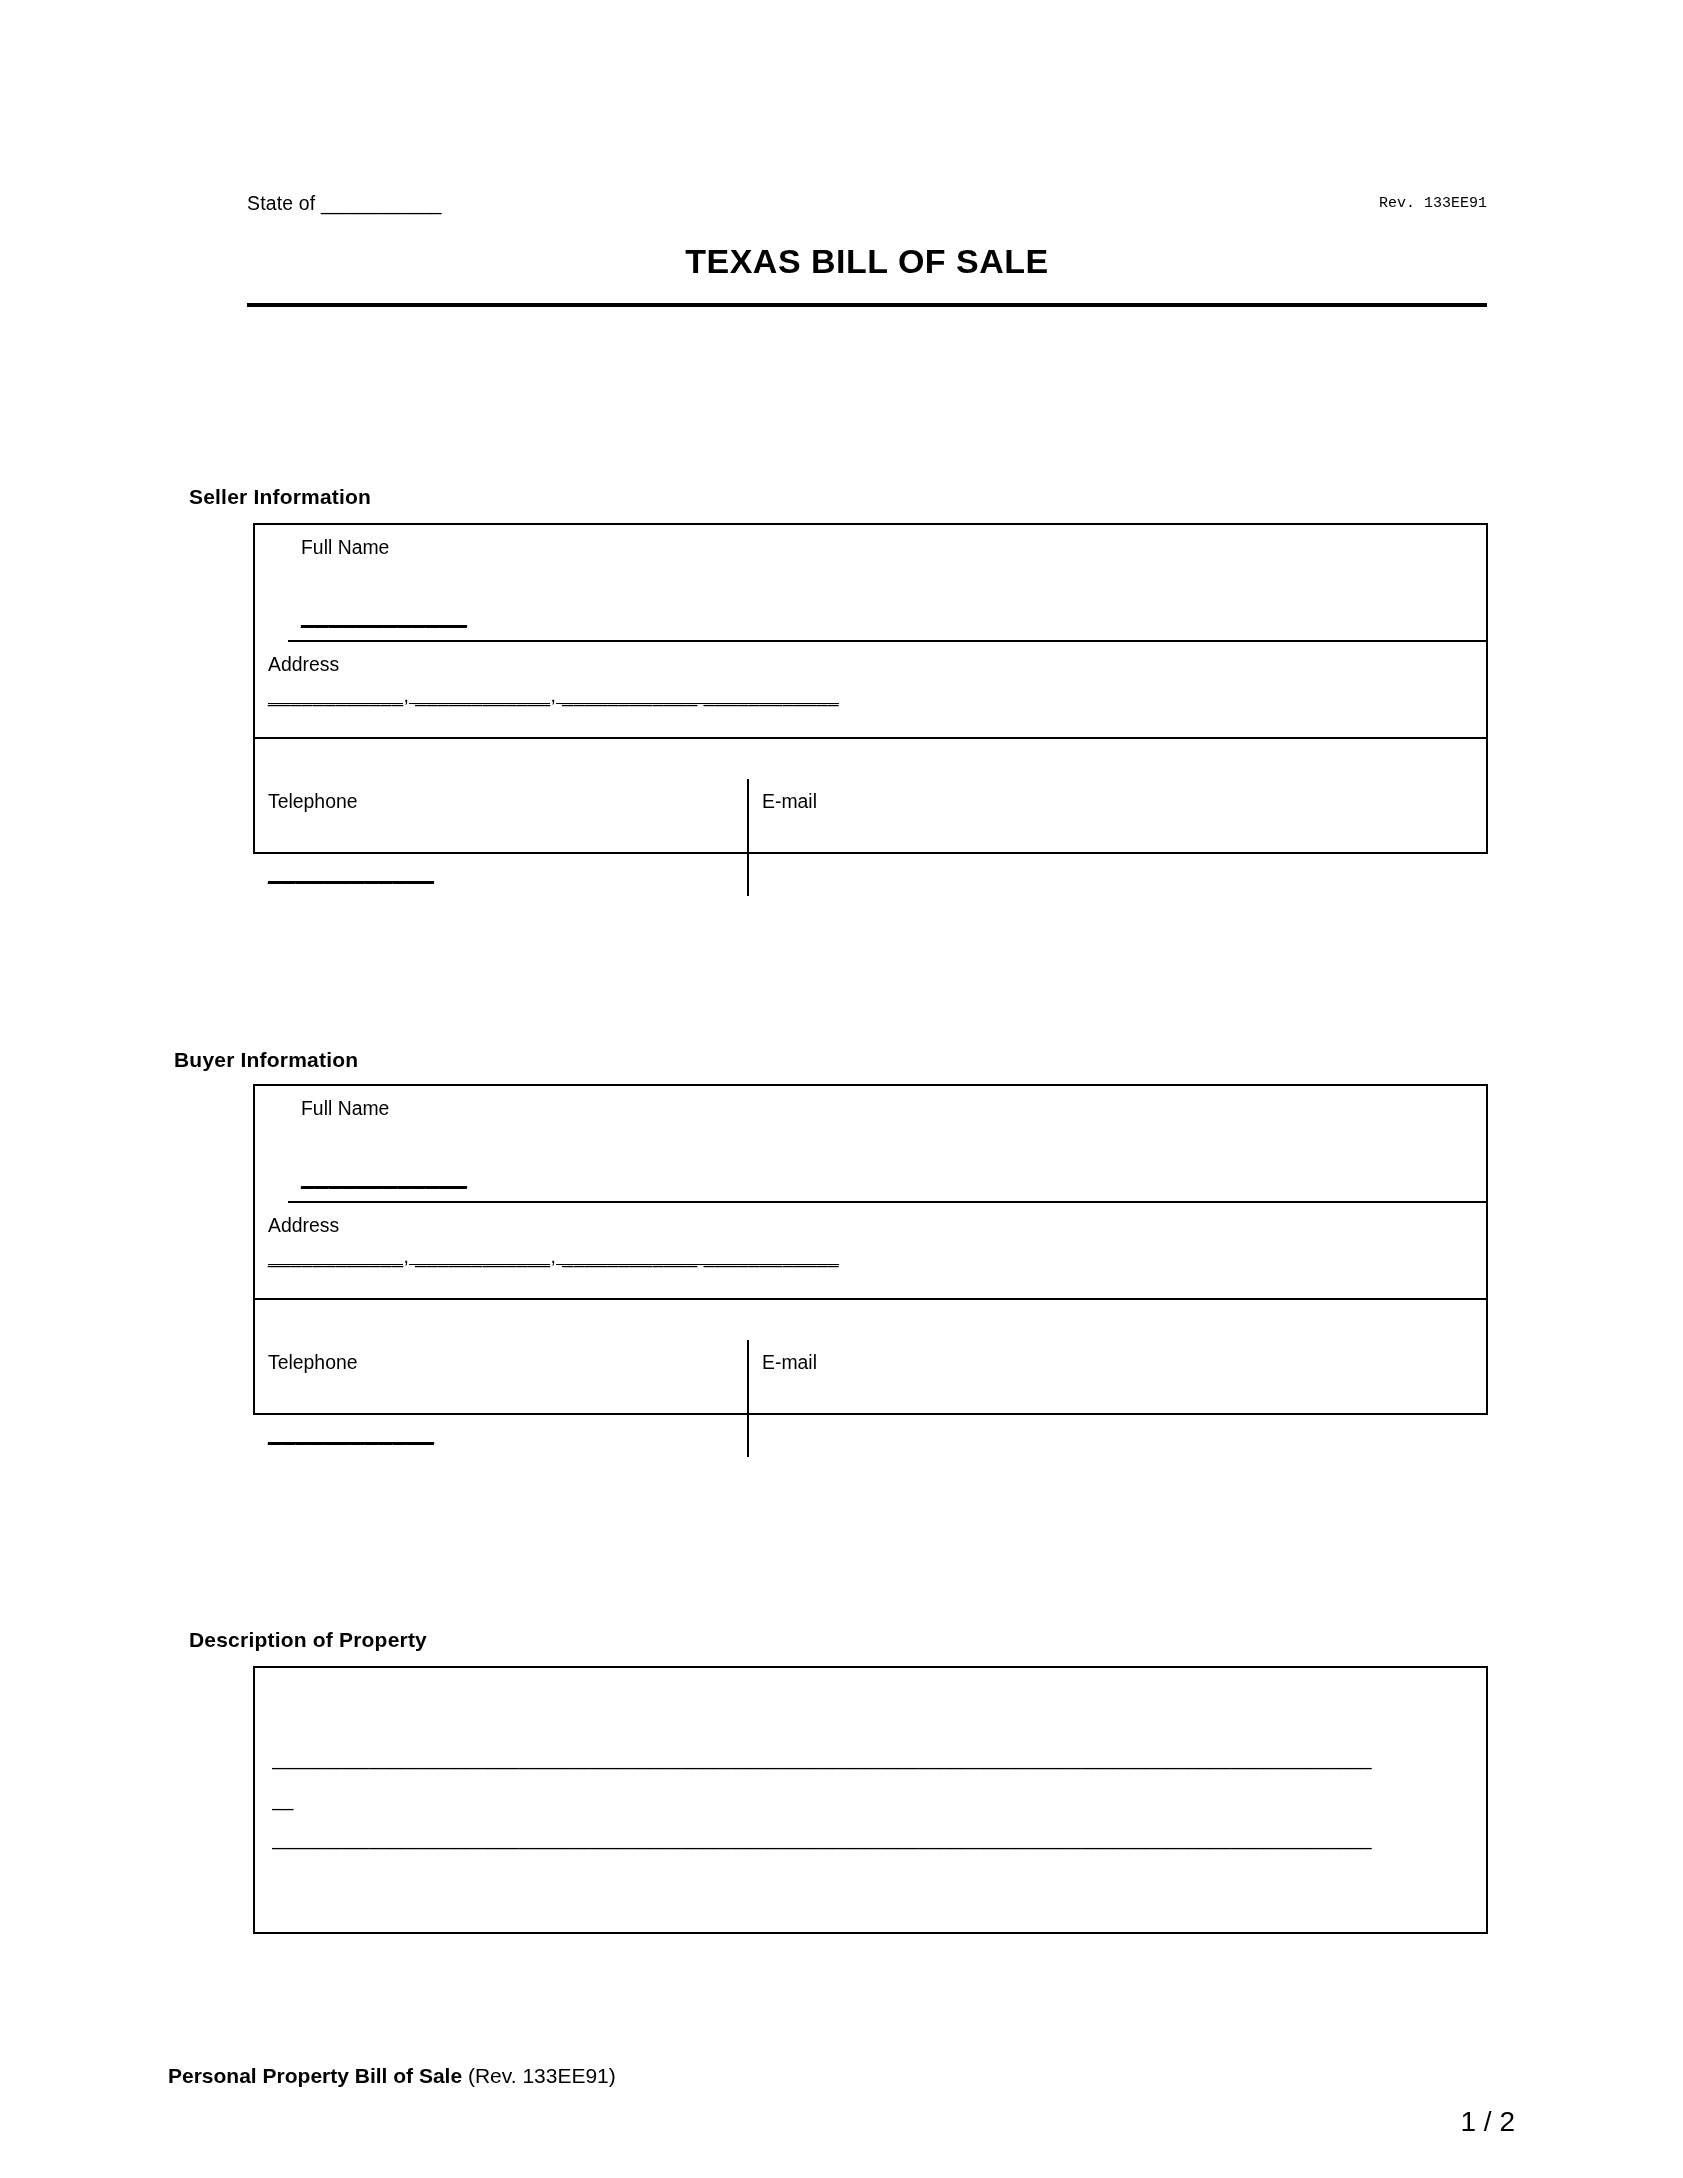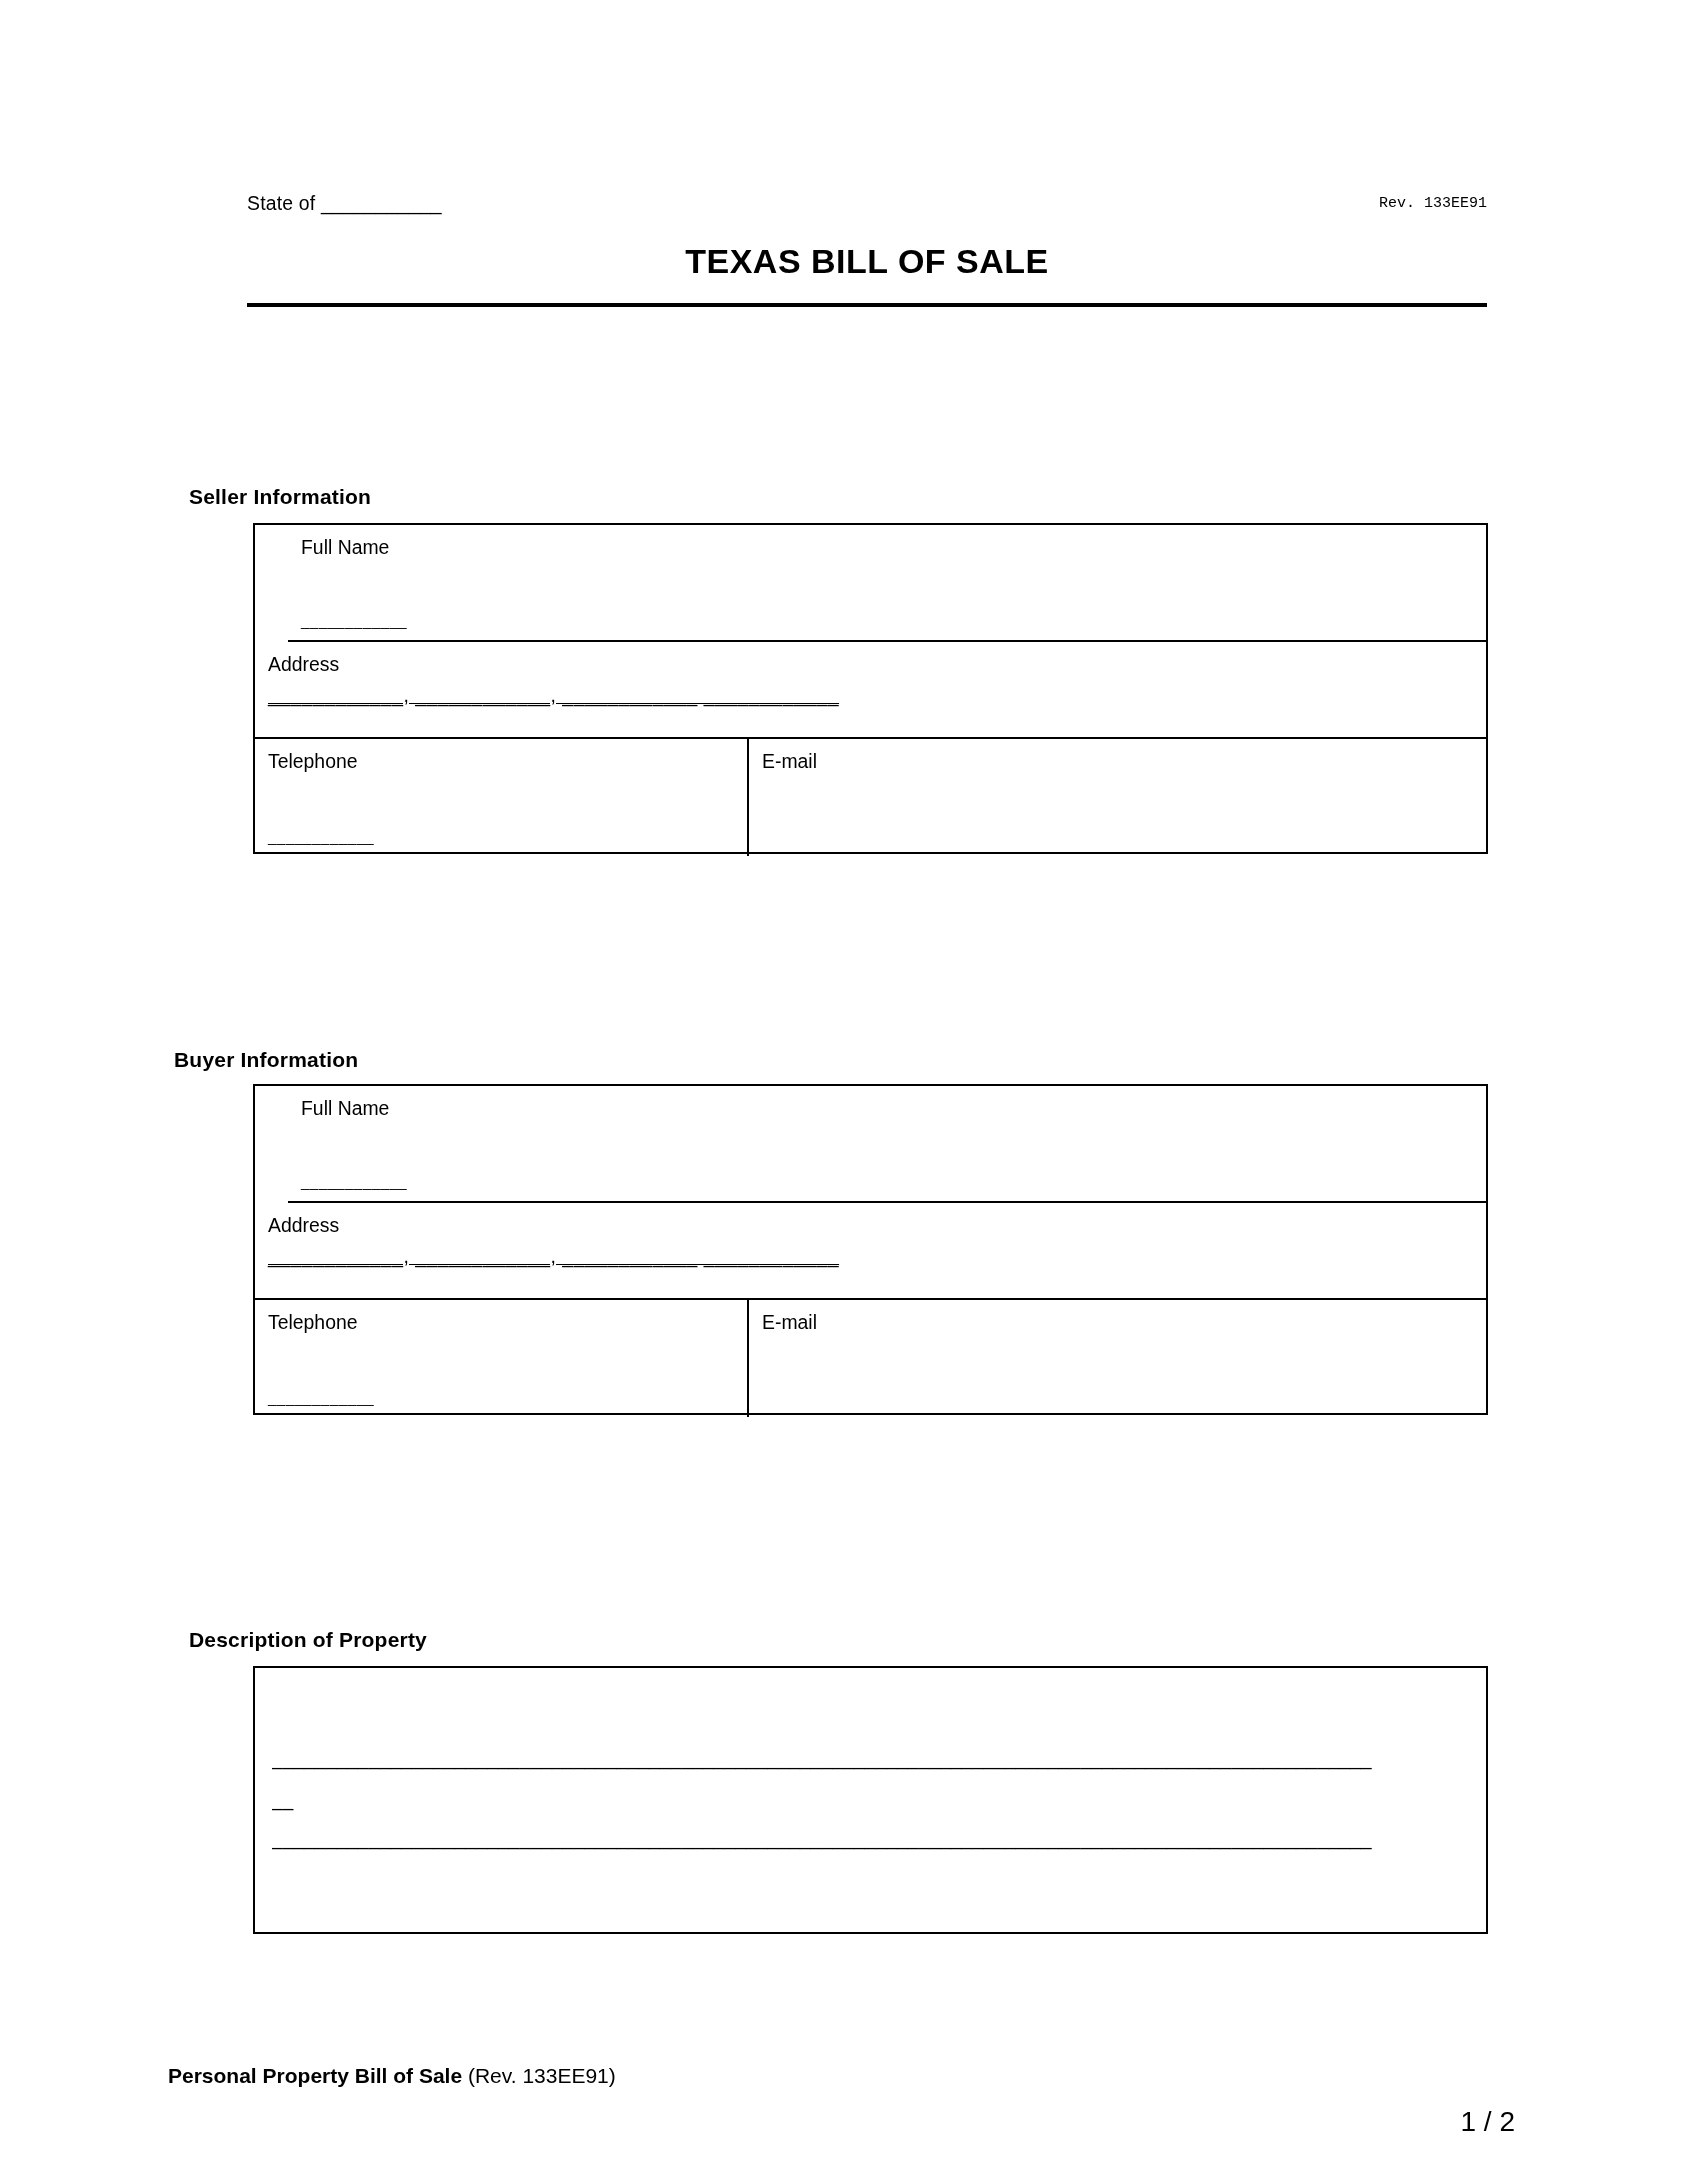--- a/index.html
+++ b/index.html
@@ -85,20 +85,21 @@
 
   .box-row {
     position: relative;
     box-sizing: border-box;
     border-bottom: 2.8px solid #000000;
     height: 115px;
   }
   .box-row.last {
     border-bottom: none;
     height: 117px;
+    margin-top: 40px;
   }
   .row-split {
     display: flex;
   }
   .cell {
     position: relative;
     box-sizing: border-box;
     padding: 11px 0 0 13px;
     height: 100%;
   }
@@ -118,22 +119,23 @@
   .row-inner {
     position: relative;
     height: 100%;
     padding: 11px 0 0 13px;
     box-sizing: border-box;
   }
   .fill-under {
     position: absolute;
     left: 13px;
     bottom: 11px;
-    font-size: 15px;
+    font-size: 24px;
     letter-spacing: 0.5px;
+    text-decoration: underline;
   }
   .fill-mid {
     position: absolute;
     left: 13px;
     top: 42px;
     font-size: 19.4px;
     letter-spacing: 0.5px;
     text-decoration: underline;
   }
 

